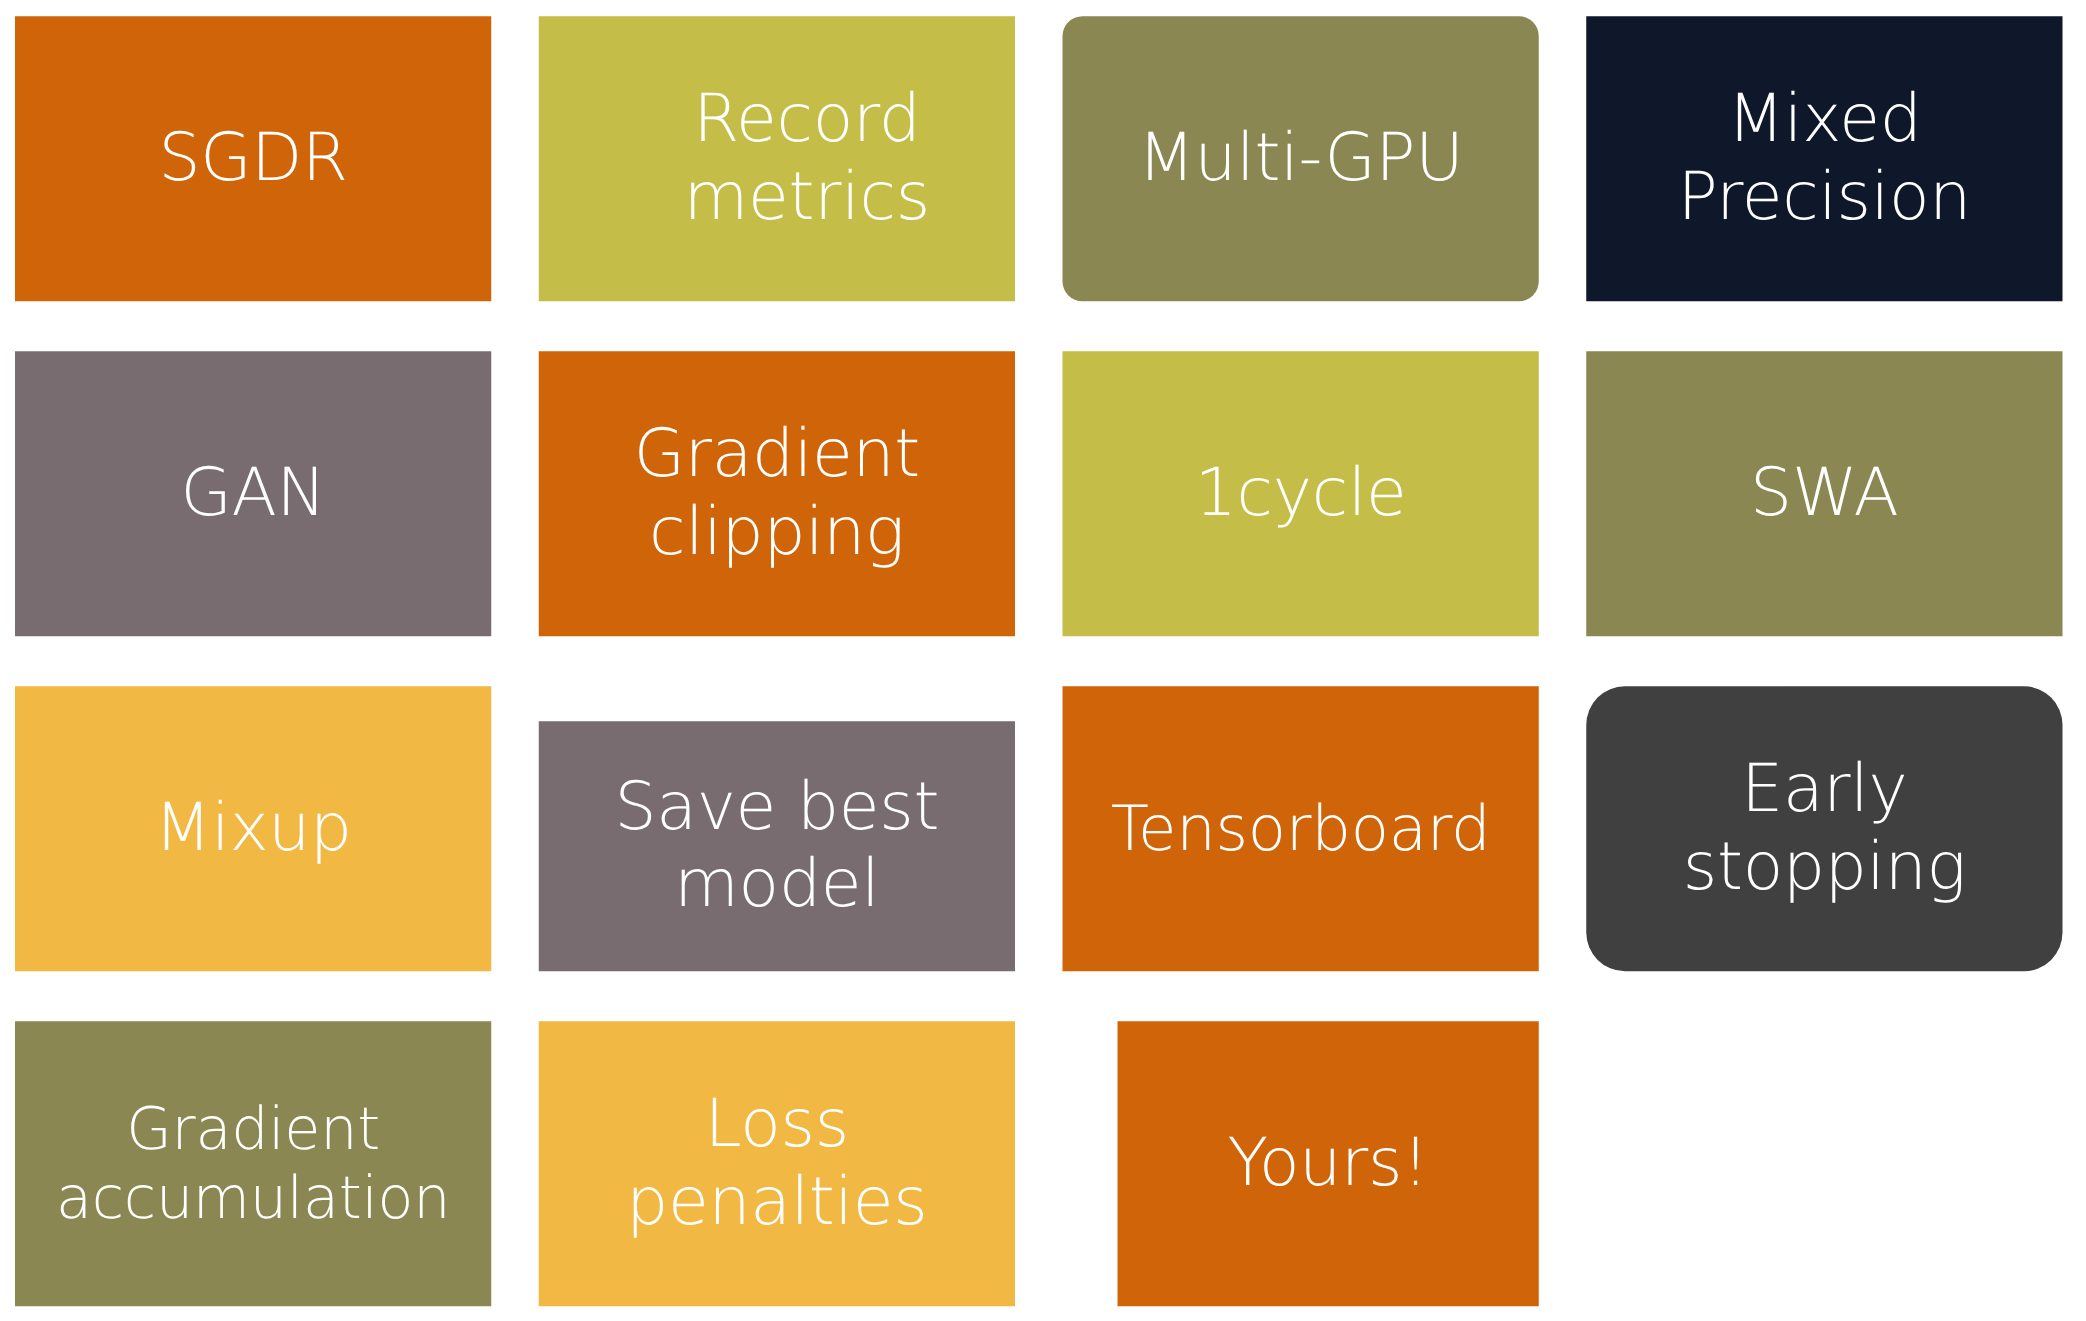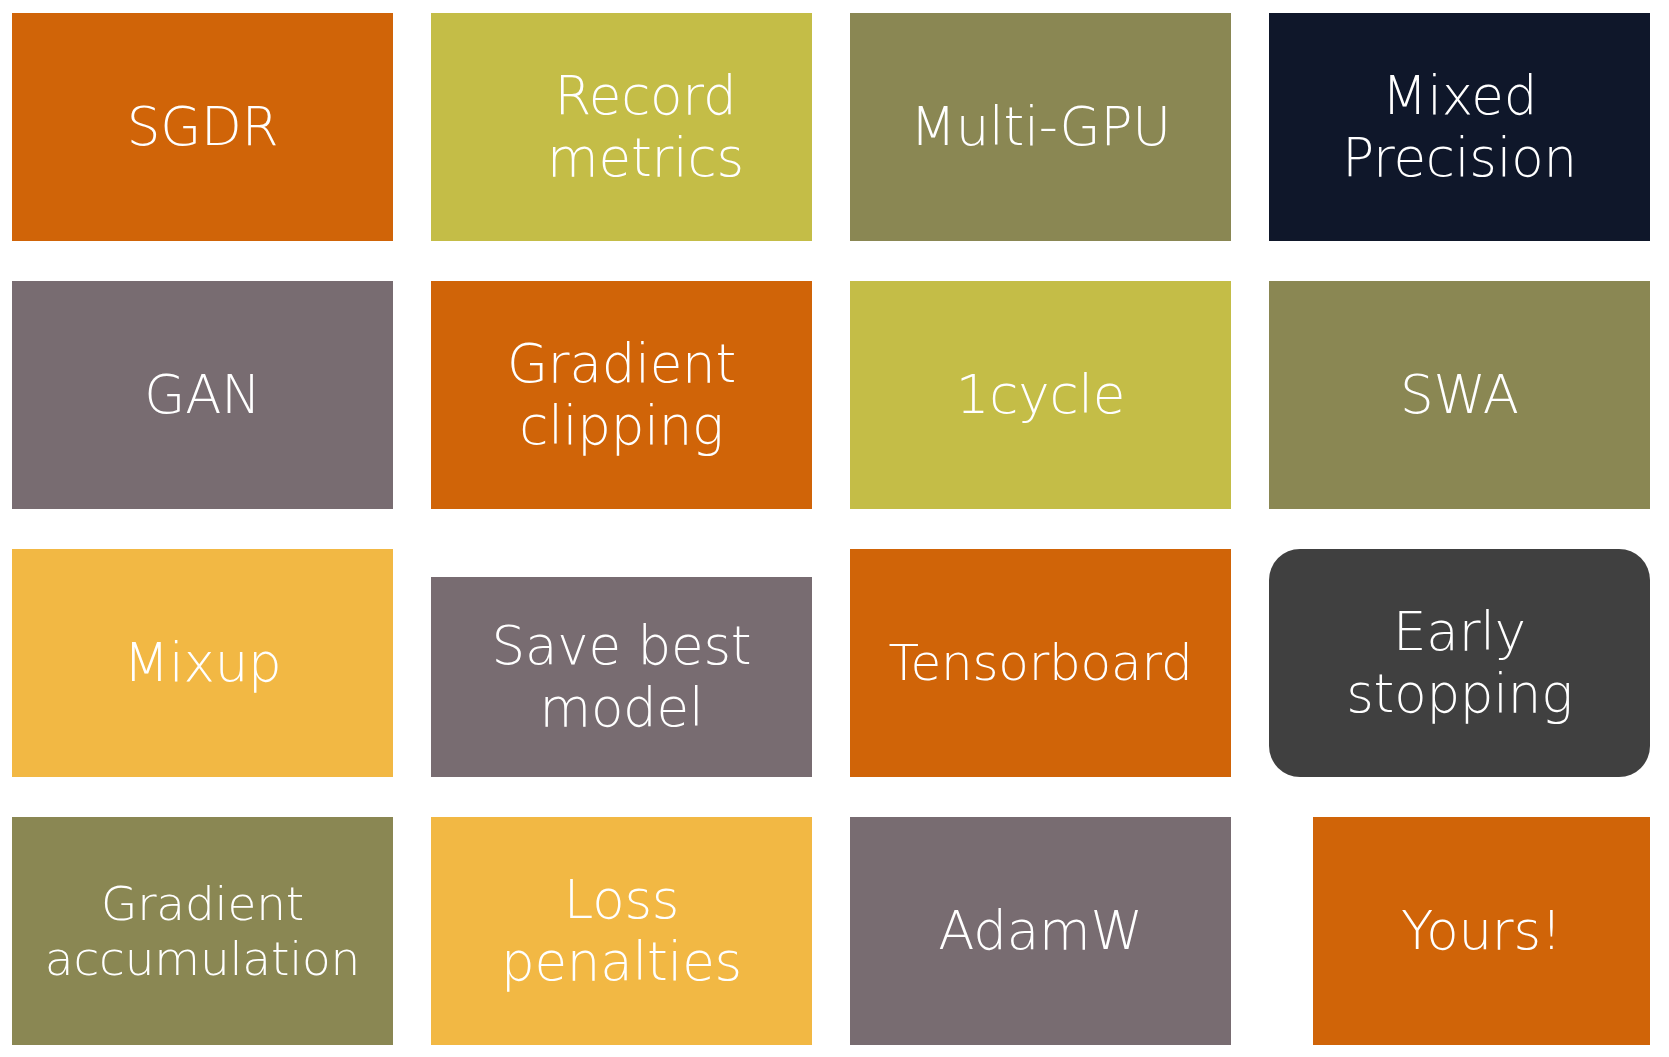--- a/index.html
+++ b/index.html
@@ -59,21 +59,21 @@
 
   <div class="tile" style="background-color: rgb(208, 100, 8);">
     <span class="tile-label" style="color: rgb(255, 255, 255);">SGDR</span>
   </div>
 
   <div class="tile" style="background-color: rgb(196, 189, 71); padding-left: 48px;">
     <span class="tile-label" style="color: rgb(255, 255, 255);">Record
 metrics</span>
   </div>
 
-  <div class="tile" style="background-color: rgb(138, 135, 83);">
+  <div class="tile" style="background-color: rgb(138, 135, 83); border-radius: 16px;">
     <span class="tile-label" style="color: rgb(255, 255, 255);">Multi-GPU</span>
   </div>
 
   <div class="tile" style="background-color: #0f172a;">
     <span class="tile-label" style="color: rgb(255, 255, 255);">Mixed
 Precision</span>
   </div>
 
   <div class="tile" style="background-color: rgb(120, 108, 113);">
     <span class="tile-label" style="color: rgb(255, 255, 255);">GAN</span>
@@ -113,21 +113,18 @@
   <div class="tile" style="background-color: rgb(138, 135, 83);">
     <span class="tile-label fit-xs" style="color: rgb(255, 255, 255);">Gradient
 accumulation</span>
   </div>
 
   <div class="tile" style="background-color: rgb(242, 184, 68);">
     <span class="tile-label" style="color: rgb(255, 255, 255);">Loss
 penalties</span>
   </div>
 
-  <div class="tile" style="background-color: rgb(120, 108, 113);">
-    <span class="tile-label" style="color: rgb(255, 255, 255);">AdamW</span>
-  </div>
 
   <div class="tile" style="background-color: rgb(208, 100, 8); margin-left: 44px;">
     <span class="tile-label" style="color: rgb(255, 255, 255);">Yours!</span>
   </div>
 
 </div>
 
 </body></html>

